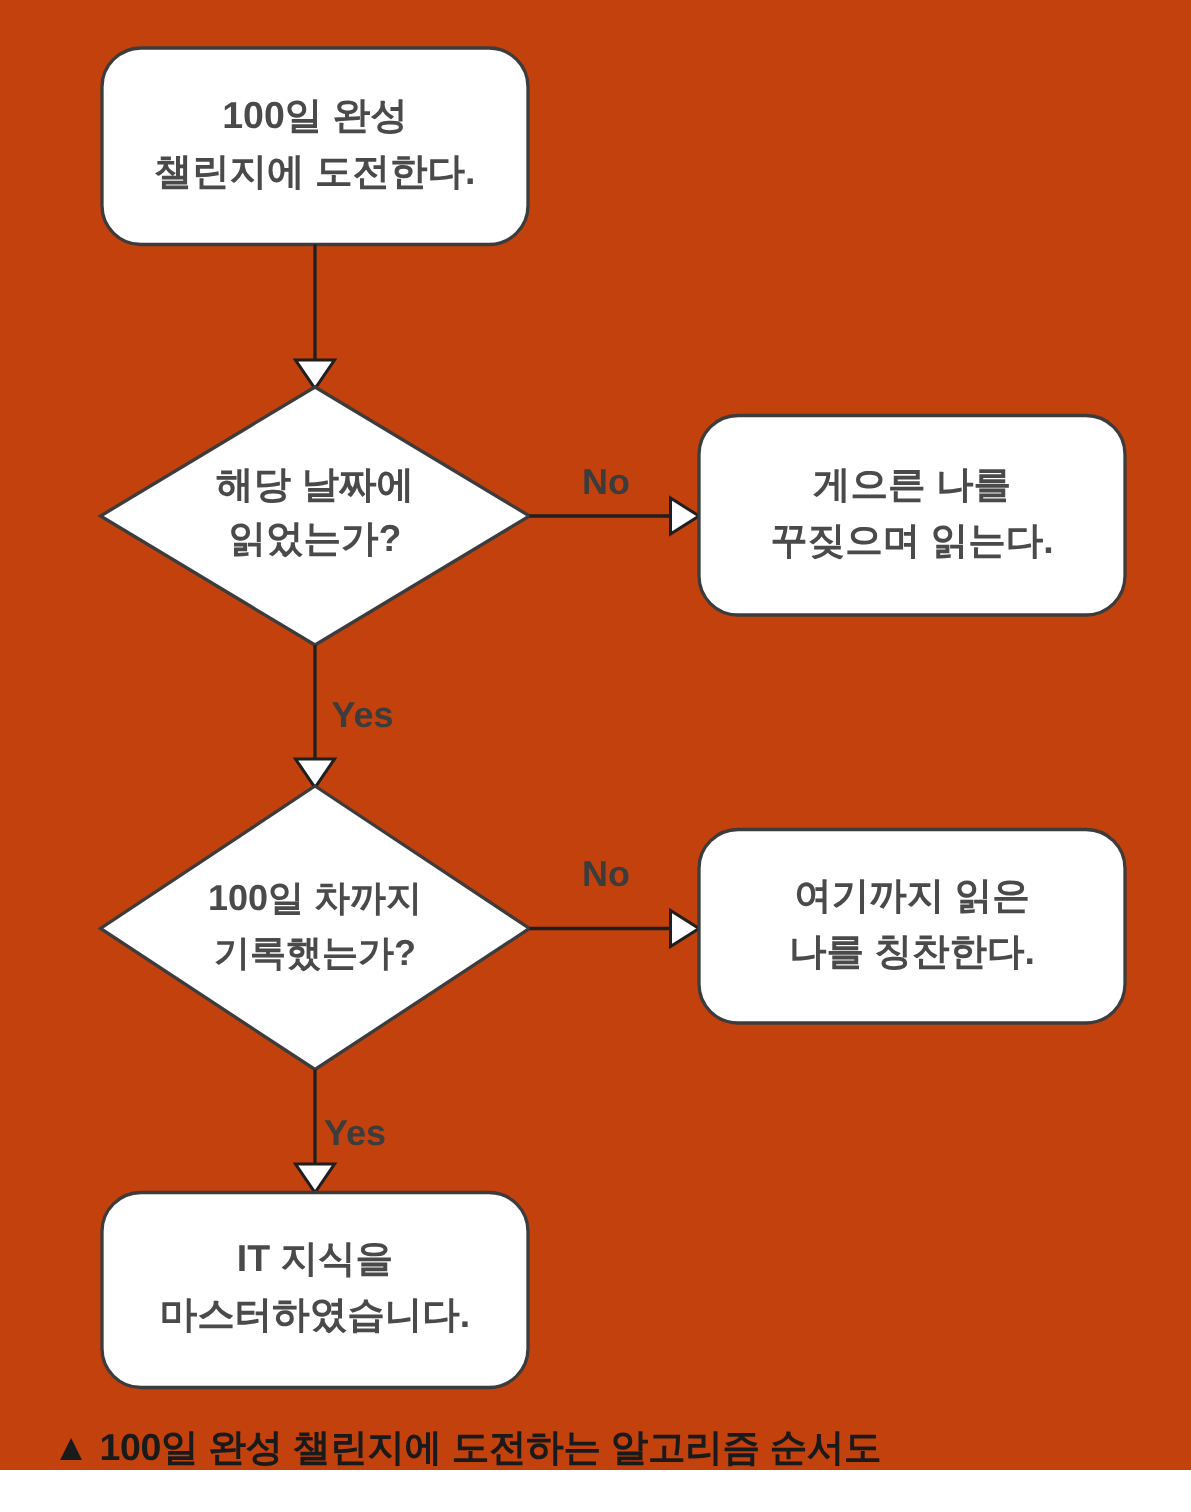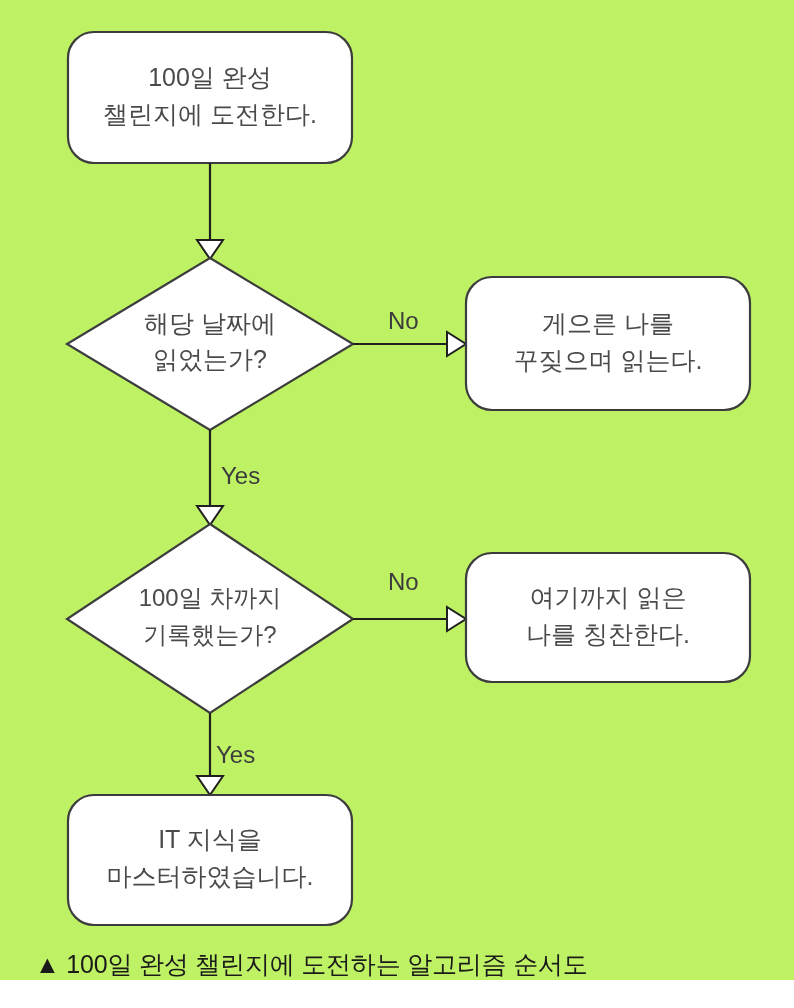--- a/index.html
+++ b/index.html
@@ -10,21 +10,22 @@
   body {
     width: 794px;
     height: 1008px;
     font-family: "Liberation Sans", "DejaVu Sans", sans-serif;
     overflow: hidden;
   }
   #flowchart-page {
     position: relative;
     width: 794px;
     height: 980px;
-    background: #bef264;
+    background: #c2410c;
+    font-weight: bold;
   }
   #flow-svg {
     position: absolute;
     left: 0;
     top: 0;
     width: 794px;
     height: 940px;
     display: block;
   }
   .shape-outline {

